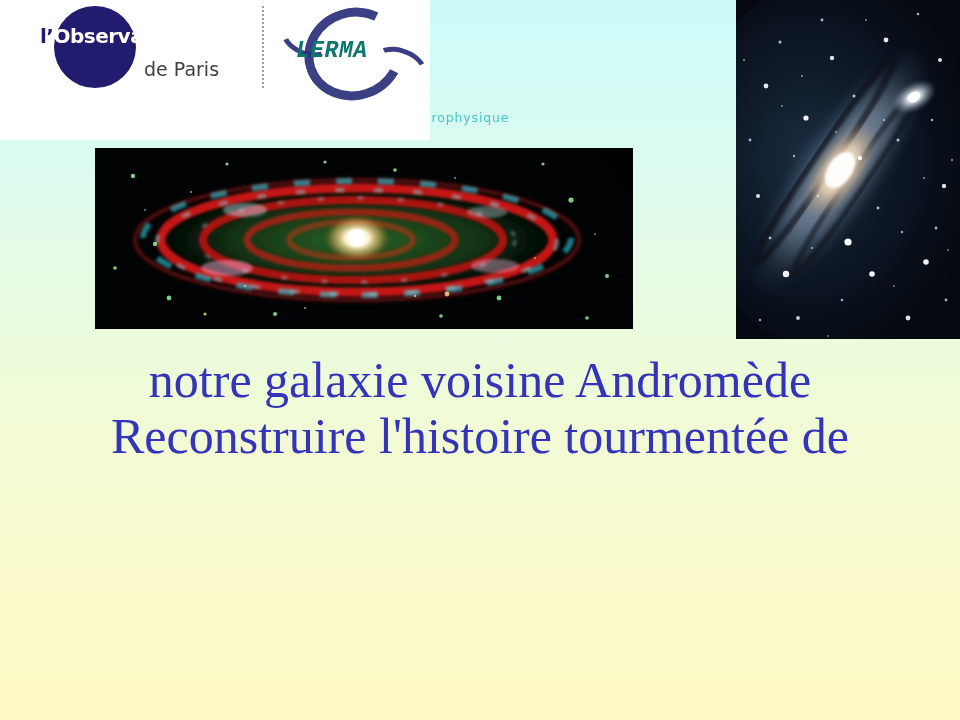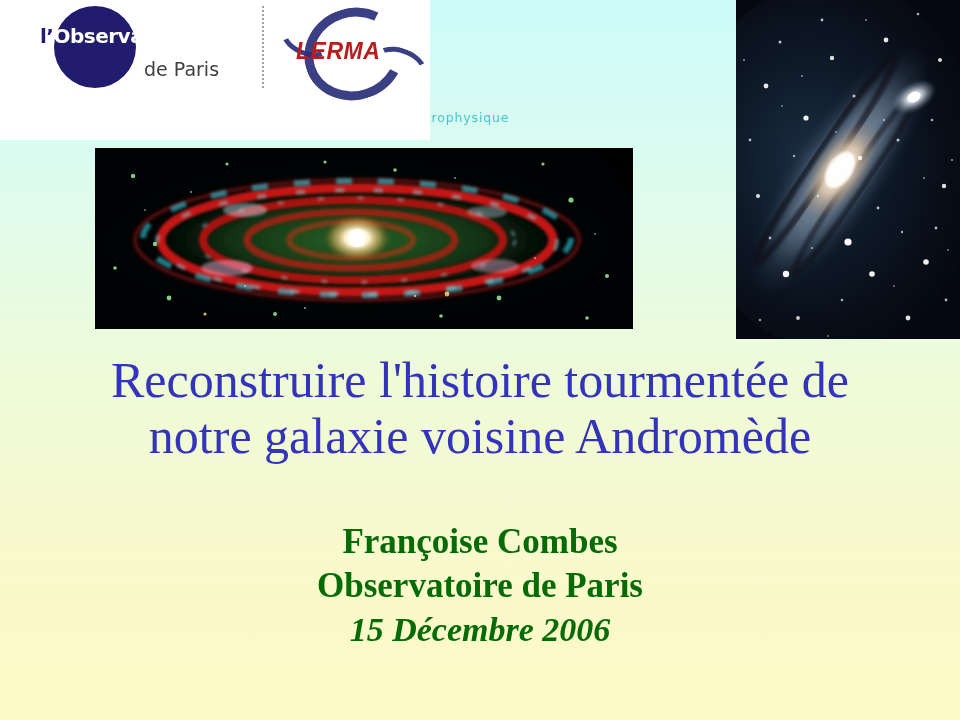--- a/index.html
+++ b/index.html
@@ -84,26 +84,26 @@
 
   
   #lerma-logo {
     position: absolute;
     left: 278px; top: 2px;
     width: 150px; height: 96px;
   }
   #lerma-word {
     position: absolute;
     left: 18px; top: 36px;
-    font-family: Liberation Sans, sans-serif;
+    font-family: Liberation Mono, monospace;
     font-style: italic;
     font-weight: bold;
     font-size: 23px;
     letter-spacing: 0.5px;
-    color: #b91c1c;
+    color: #0f766e;
     z-index: 3;
     white-space: nowrap;
   }
   .lerma-swirl {
     position: absolute;
     border: 9px solid #2b2f7a;
     border-radius: 50%;
     opacity: 0.92;
   }
   #swirl-main {
@@ -402,23 +402,18 @@
           <circle cx="100" cy="132" r="1.0" opacity="0.58"></circle>
         <circle cx="46" cy="106" r="0.9" opacity="0.55"></circle>
           <circle cx="158" cy="286" r="0.9" opacity="0.55"></circle>
         <circle cx="92" cy="336" r="0.9" opacity="0.55"></circle>
           <circle cx="212" cy="250" r="0.9" opacity="0.55"></circle>
       </g>
     </svg>
   </div>
 
   <div id="title-block">
+    <div class="title-line">notre galaxie voisine Andromède</div>
     <div class="title-line">Reconstruire l'histoire tourmentée de</div>
-    <div class="title-line">notre galaxie voisine Andromède</div>
   </div>
 
-  <div id="author-block">
-    <div class="author-line">Françoise Combes</div>
-    <div class="author-line">Observatoire de Paris</div>
-    <div class="author-line date">15 Décembre 2006</div>
-  </div>
 
 </div>
 
 </body></html>

